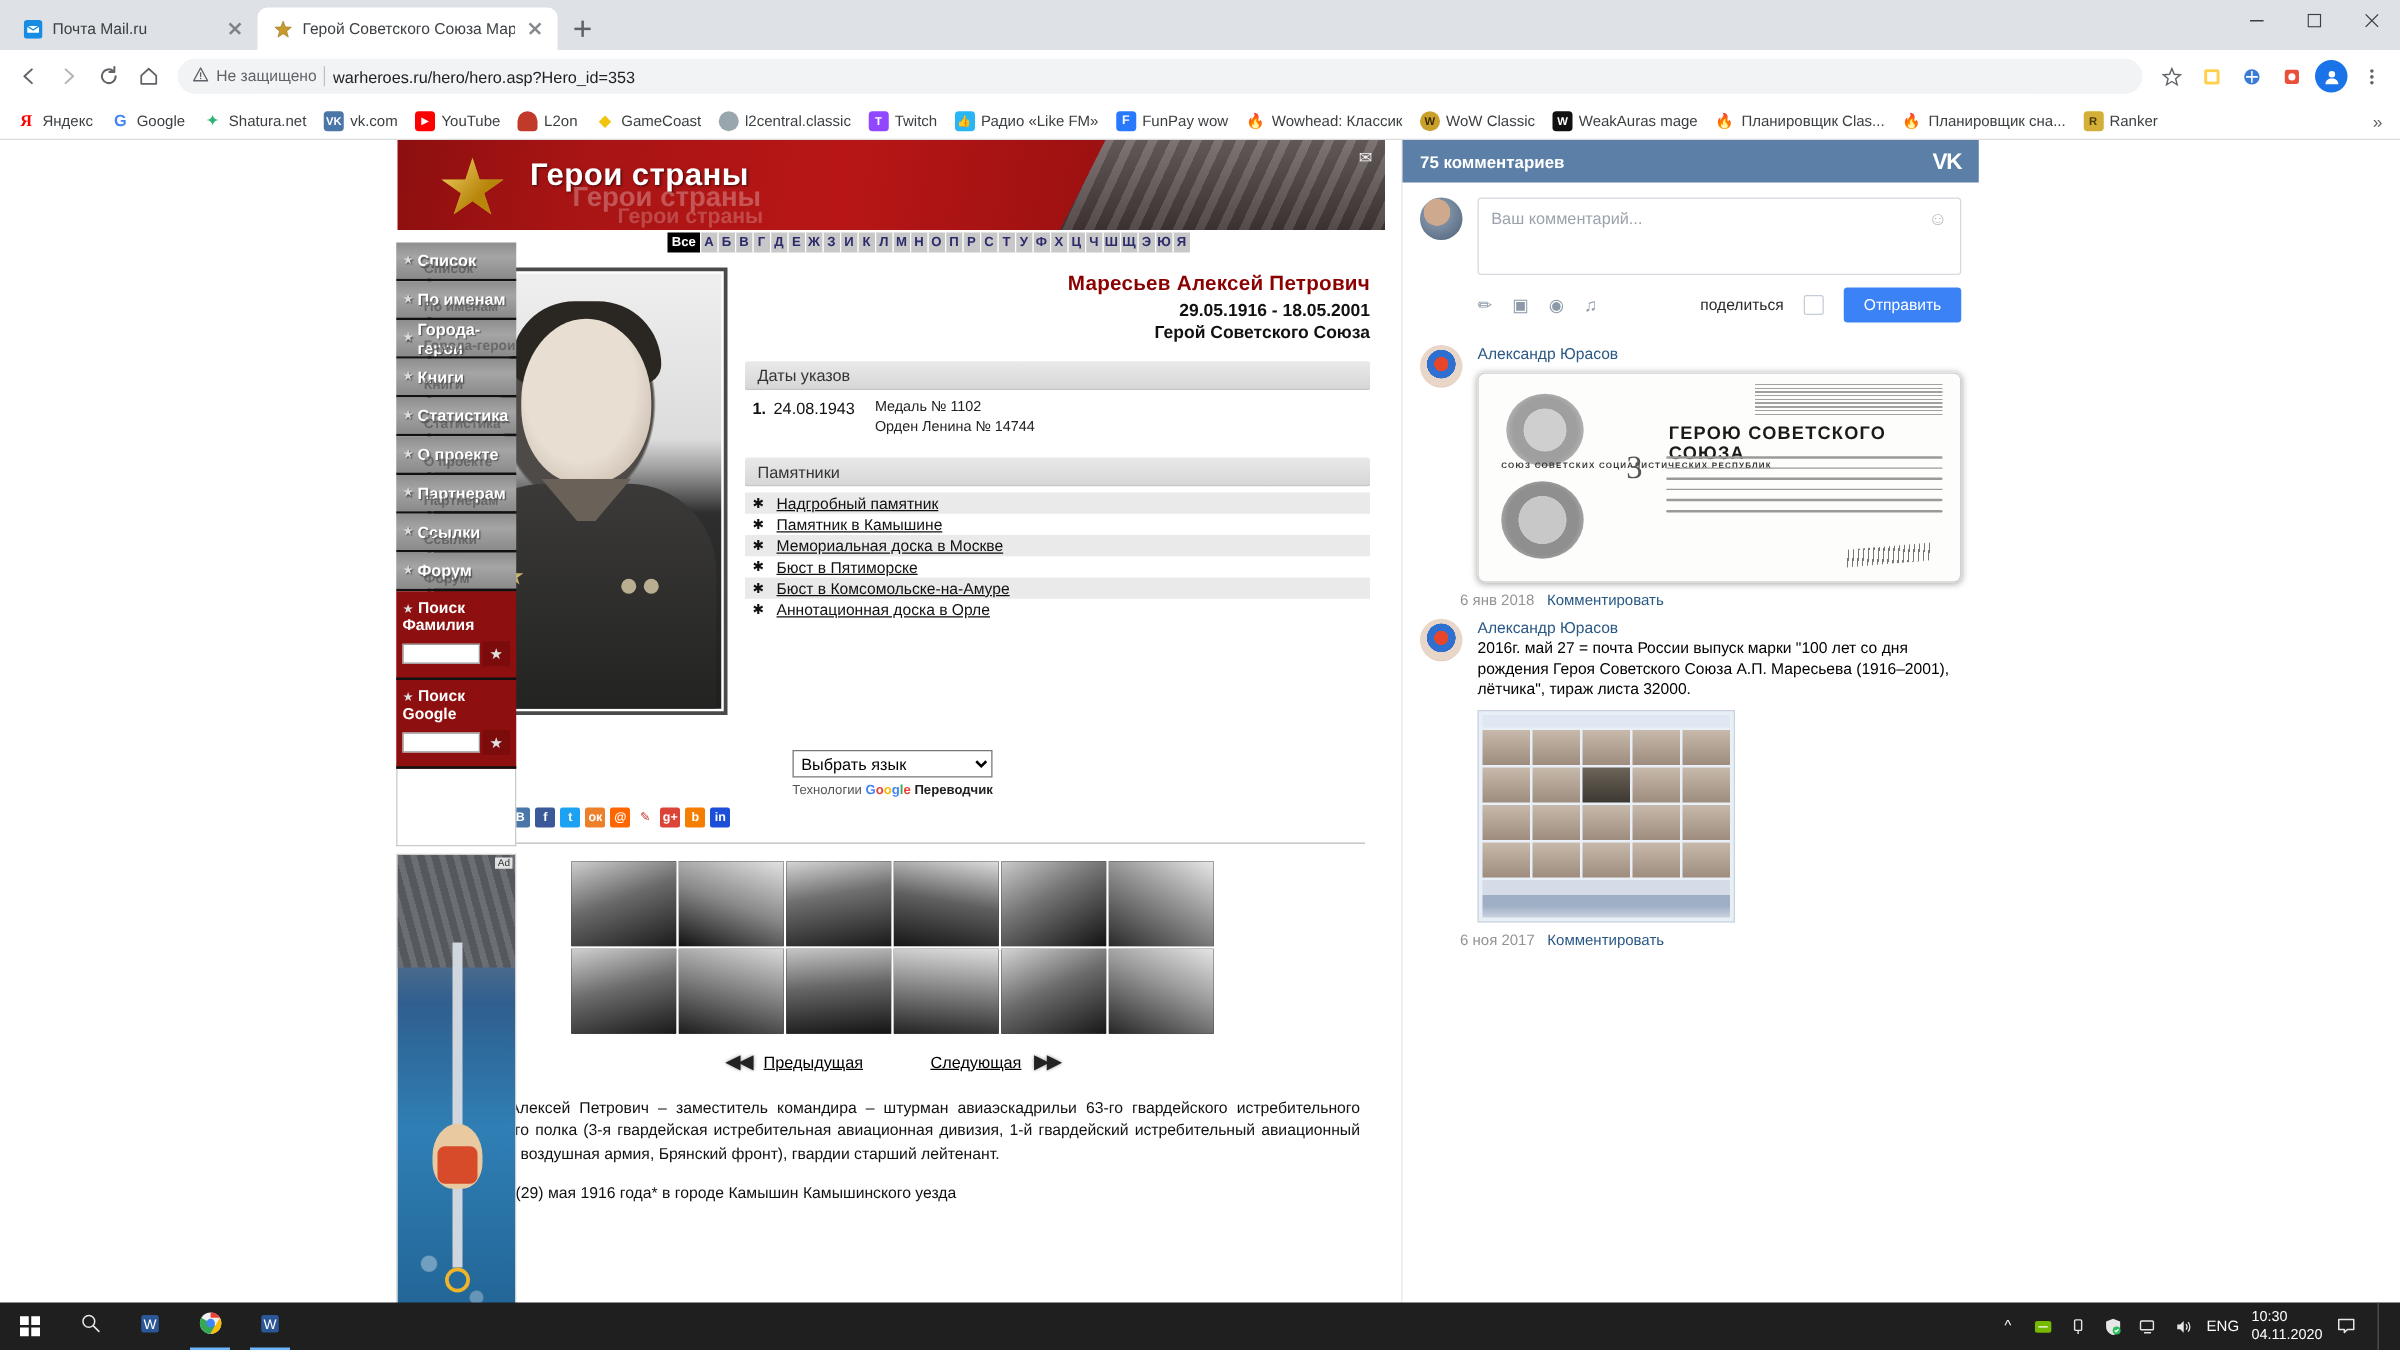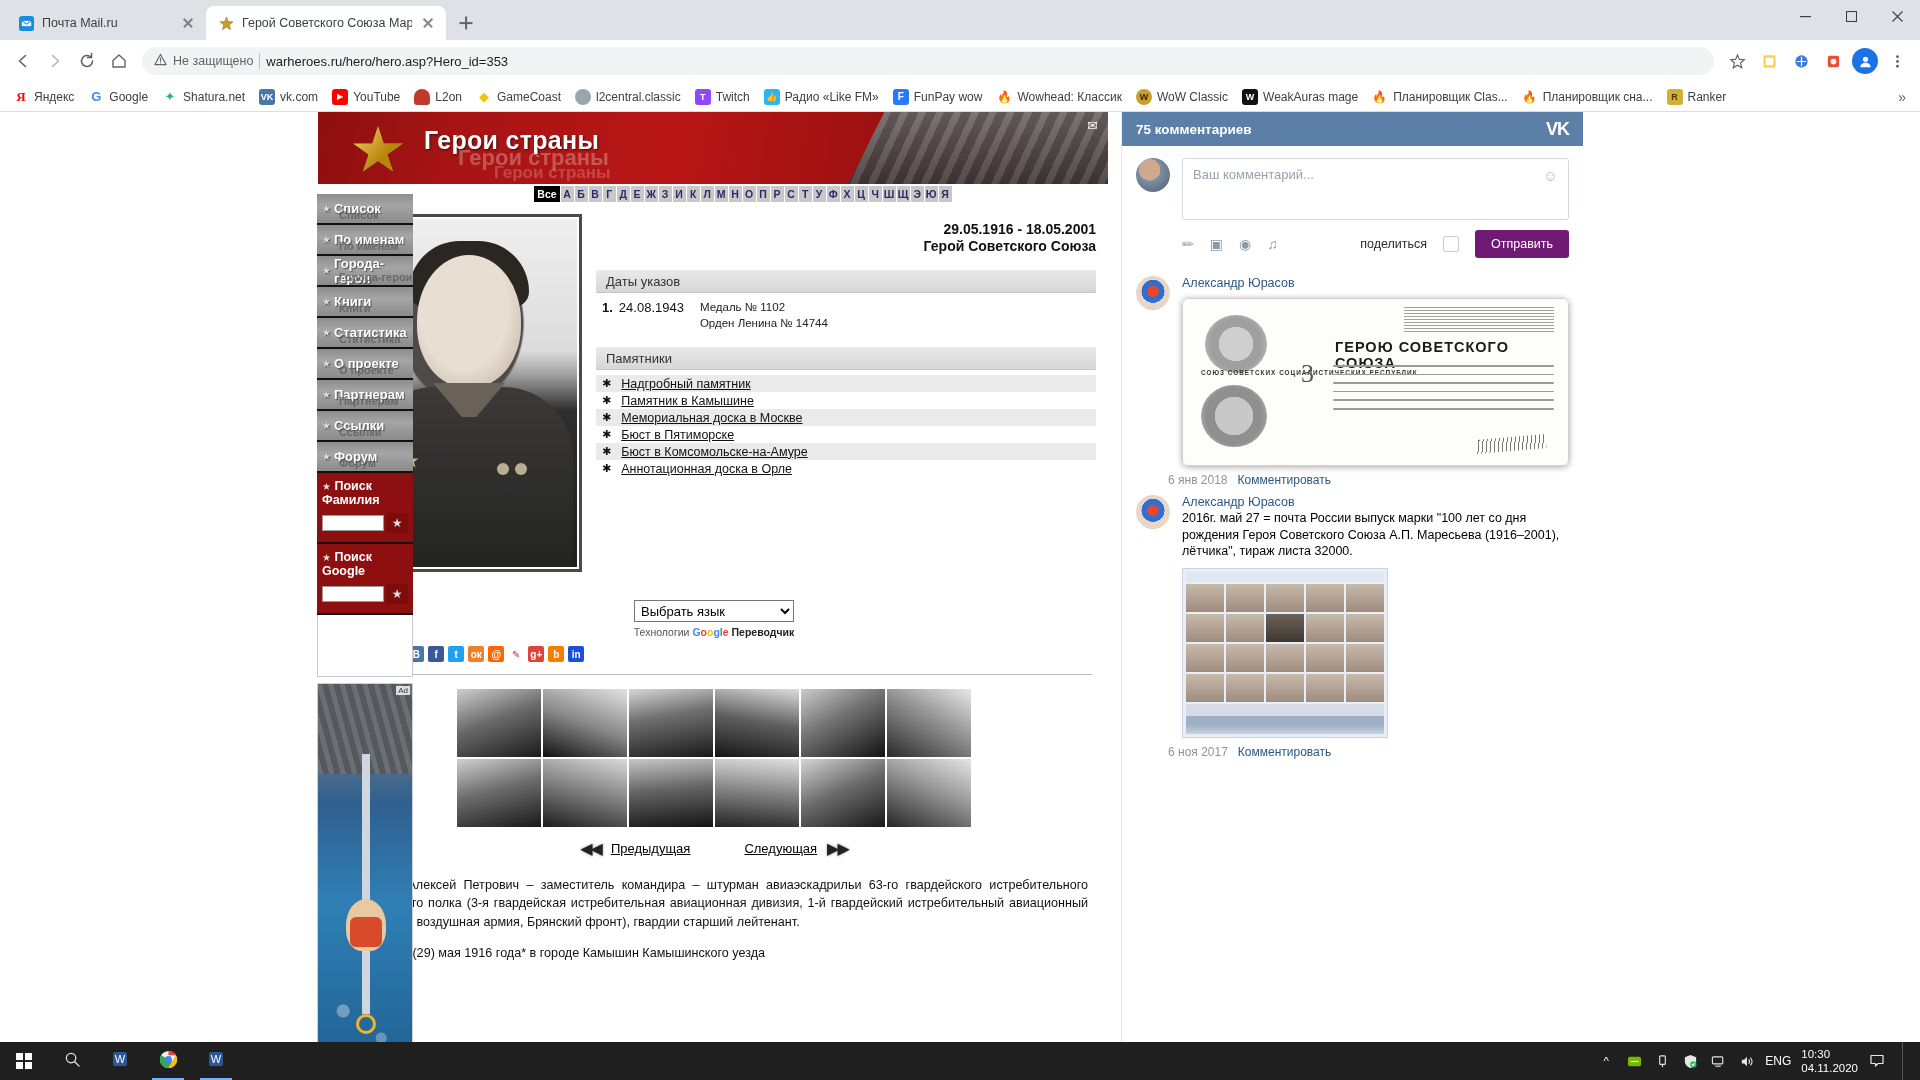--- a/index.html
+++ b/index.html
@@ -290,21 +290,21 @@
   .vk-input {
     border:1px solid #d3d9de; border-radius:3px; height: 62px; padding: 8px 10px;
     font-size:13px; color:#9aa2ab; position:relative;
   }
   .vk-smile { position:absolute; right:10px; top:8px; color:#b5bcc4; font-size:15px; }
   .vk-tools { display:flex; align-items:center; gap:16px; margin-top:10px; color:#8b99a8; font-size:14px; }
   .vk-tools .spacer { flex:1 1 auto; }
   .vk-share-label { font-size:12.5px; color:#2a2a2a; }
   .vk-check { width:16px;height:16px;border:1px solid #c5ccd3; border-radius:2px; background:#fff; }
   .vk-submit {
-    background:#701a75; color:#fff; border:0; border-radius:3px; padding: 7px 16px;
+    background:#3b82f6; color:#fff; border:0; border-radius:3px; padding: 7px 16px;
     font-size:12.5px; font-family:"Liberation Sans",sans-serif;
   }
 
   .vk-comment { padding: 8px 14px 0 14px; display:flex; gap:12px; }
   .vk-cmt-main { flex:1 1 auto; min-width:0; }
   .vk-author { font-size:12.5px; color:#2a5885; font-weight:normal; }
   .vk-text { font-size:12.5px; color:#000; line-height:1.33; margin-top:1px; }
   .vk-meta { margin-top: 7px; font-size:12px; color:#939393; display:flex; gap:10px; padding-left:46px;}
   .vk-meta a { color:#2a5885; text-decoration:none; }
 
@@ -694,20 +694,21 @@
                 <div class="hair"></div>
                 <div class="face"></div>
                 <div class="collar"></div>
                 <div class="medal1"></div>
                 <div class="medal2"></div>
                 <div class="medal3"></div>
               </div>
             </div>
 
             <div class="hero-info">
+              <div class="hero-name">Маресьев Алексей Петрович</div>
               <div class="hero-dates">29.05.1916 - 18.05.2001</div>
               <div class="hero-title">Герой Советского Союза</div>
 
               <div class="sec">
                 <div class="sec-head">Даты указов</div>
                 <div class="ukaz-row">
                   <span class="ukaz-n">1.</span>
                   <span class="ukaz-d">24.08.1943</span>
                   <span class="ukaz-awards">
                     <div>Медаль № 1102</div>

